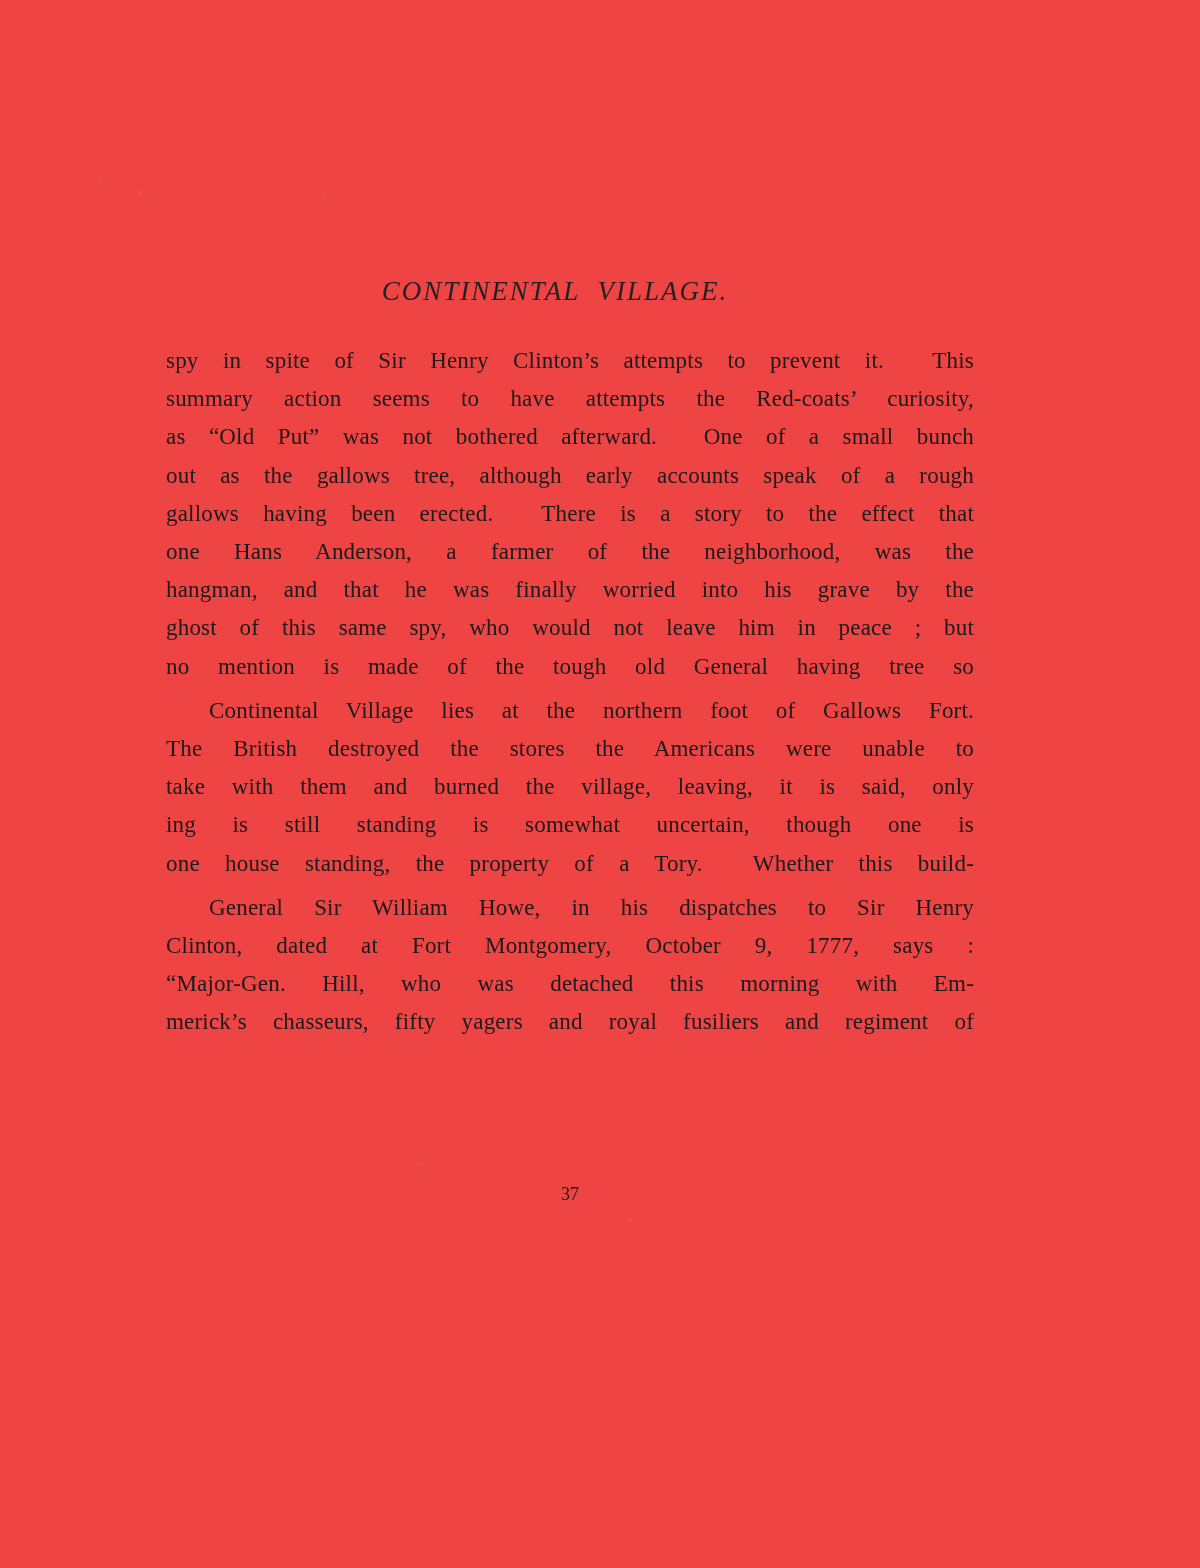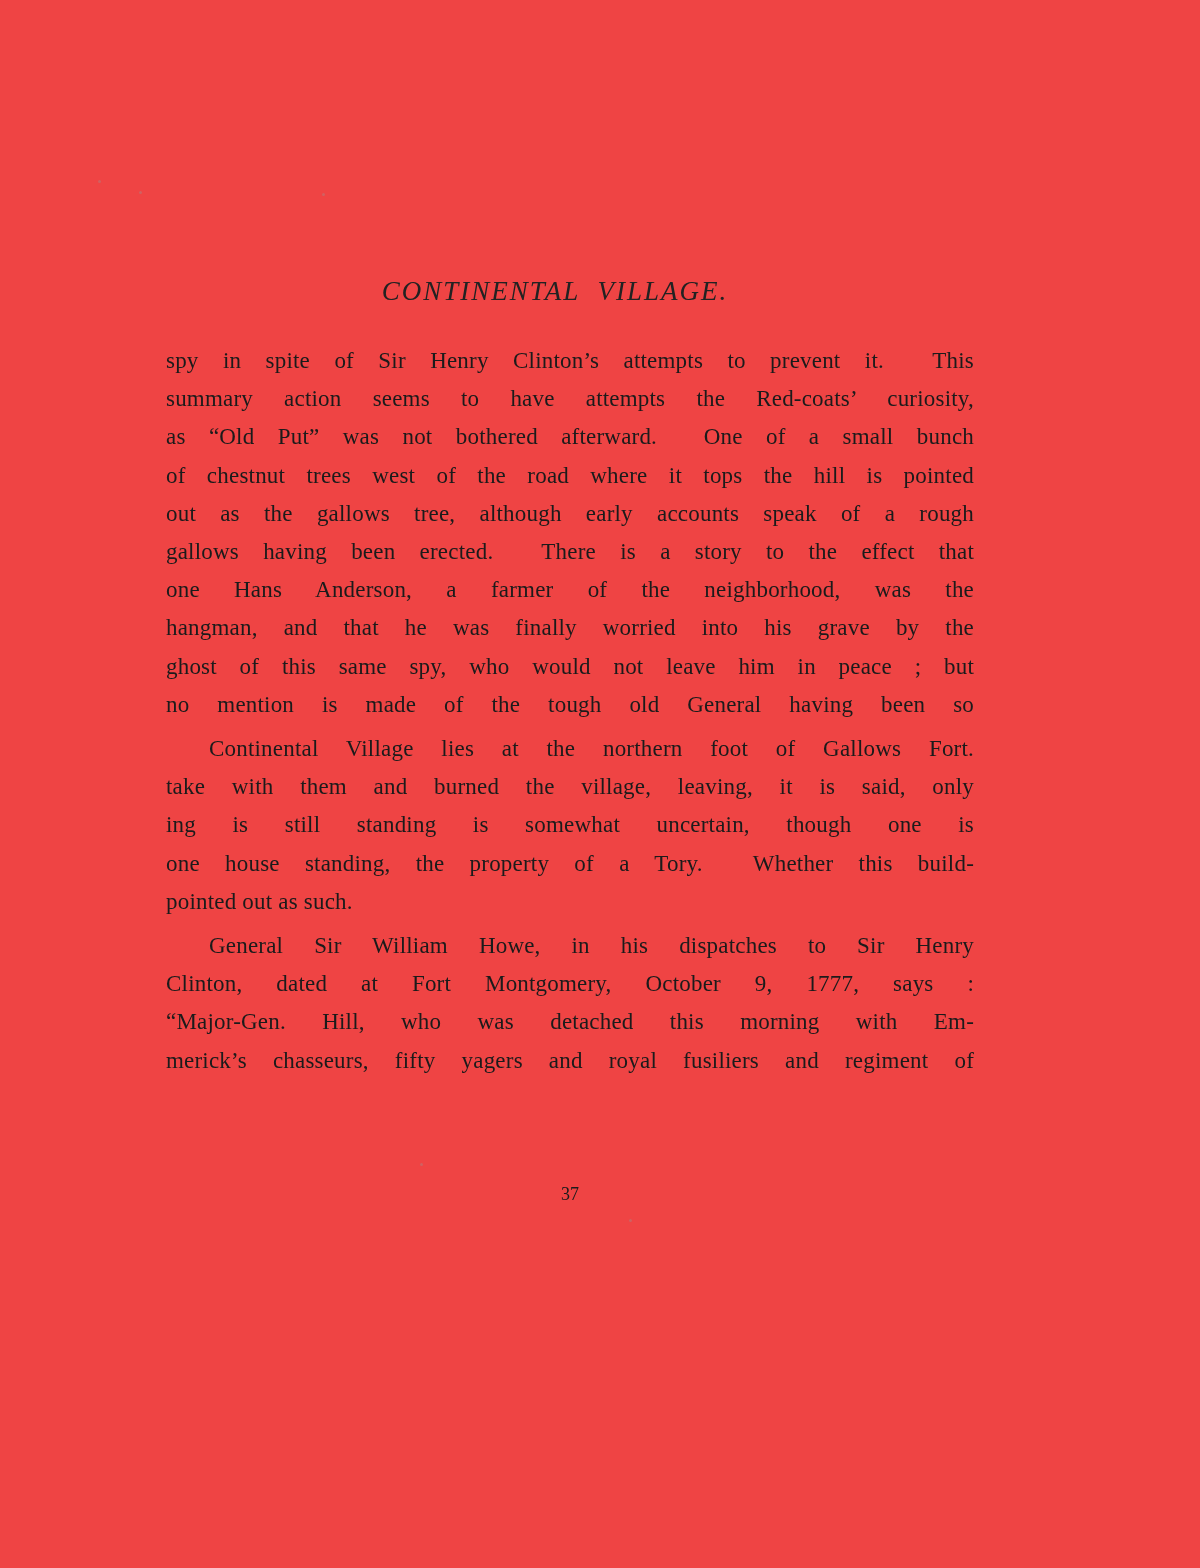--- a/index.html
+++ b/index.html
@@ -80,34 +80,33 @@
 
 <div class="page">
 
   <h1 class="page-title">CONTINENTAL VILLAGE.</h1>
 
   <div class="body-text" id="paragraphs-root">
       <div class="paragraph">
         <div class="text-line">spy in spite of Sir Henry Clinton’s attempts to prevent it.&nbsp; This</div>
         <div class="text-line">summary action seems to have attempts the Red-coats’ curiosity,</div>
         <div class="text-line">as “Old Put” was not bothered afterward.&nbsp; One of a small bunch</div>
-        <div class="text-line">of chestnut trees west of the road where it tops the hill is pointed</div>
         <div class="text-line">out as the gallows tree, although early accounts speak of a rough</div>
         <div class="text-line">gallows having been erected.&nbsp; There is a story to the effect that</div>
         <div class="text-line">one Hans Anderson, a farmer of the neighborhood, was the</div>
         <div class="text-line">hangman, and that he was finally worried into his grave by the</div>
         <div class="text-line">ghost of this same spy, who would not leave him in peace ; but</div>
-        <div class="text-line">no mention is made of the tough old General having been so</div>
+        <div class="text-line">no mention is made of the tough old General having tree so</div>
       </div>
       <div class="paragraph">
         <div class="text-line first-indent">Continental Village lies at the northern foot of Gallows Fort.</div>
+        <div class="text-line">The British destroyed the stores the Americans were unable to</div>
         <div class="text-line">take with them and burned the village, leaving, it is said, only</div>
         <div class="text-line">ing is still standing is somewhat uncertain, though one is</div>
         <div class="text-line">one house standing, the property of a Tory.&nbsp; Whether this build-</div>
-        <div class="text-line align-left-last">pointed out as such.</div>
       </div>
       <div class="paragraph">
         <div class="text-line first-indent">General Sir William Howe, in his dispatches to Sir Henry</div>
         <div class="text-line">Clinton, dated at Fort Montgomery, October 9, 1777, says :</div>
         <div class="text-line">“Major-Gen. Hill, who was detached this morning with Em-</div>
         <div class="text-line">merick’s chasseurs, fifty yagers and royal fusiliers and regiment of</div>
       </div>
     </div>
 
   <div class="page-number">37</div>

